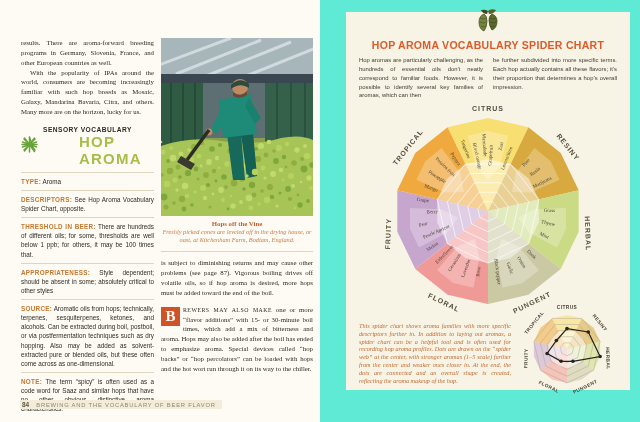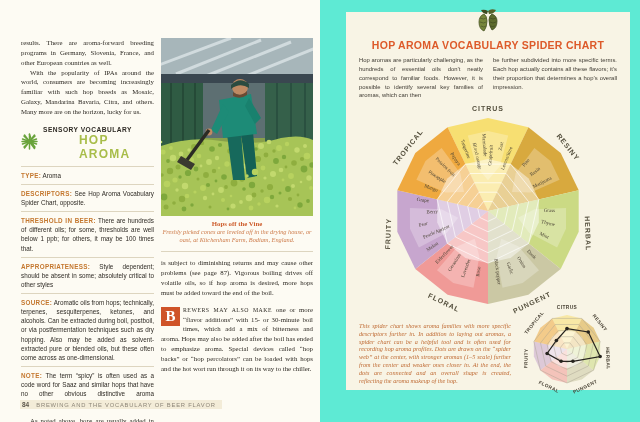--- a/index.html
+++ b/index.html
@@ -8,21 +8,21 @@
   
   #left-page{position:absolute;left:0;top:0;width:320px;height:422px;background:#fdfbf3;}
   .col{position:absolute;top:38px;}
   #col1{left:21px;width:133px;}
   #col2{left:161px;width:152px;}
   .body-par{font-size:6.8px;line-height:1.45;text-align:justify;margin:0 0 0 0;}
   .body-par.indent{text-indent:9px;}
   .section-head{display:flex;align-items:center;gap:5px;margin:9px 0 5px 0;}
   .eyebrow{font-family:"Liberation Sans",sans-serif;font-weight:bold;font-size:6.6px;
            letter-spacing:.5px;color:#2e2a24;}
-  .hop-aroma{font-family:"Liberation Sans",sans-serif;font-weight:bold;font-size:12px;
+  .hop-aroma{font-family:"Liberation Sans",sans-serif;font-weight:bold;font-size:15px;
              letter-spacing:1.2px;color:#a8bd4a;padding-left:36px;}
   .entry{border-top:1px solid #ddd5bf;padding:4px 0 4px 0;font-family:"Liberation Sans",sans-serif;
          font-size:6.3px;line-height:1.45;text-align:justify;}
   .entry .lbl{font-weight:bold;color:#c4772e;letter-spacing:.3px;}
   .photo-box{width:152px;height:178px;overflow:hidden;background:#88a04a;}
   .photo-cap{margin-top:4px;text-align:center;}
   .photo-cap .cap-title{font-weight:bold;font-size:6.8px;color:#cd5c2b;}
   .photo-cap .cap-body{font-style:italic;font-size:6.3px;line-height:1.3;color:#cd7b4a;margin-top:1px;}
   .cap-rule{height:1px;background:#ddd5bf;margin:7px 0 6px 0;}
   .dropcap{float:left;width:19px;height:19px;background:#cf5328;color:#fff;

